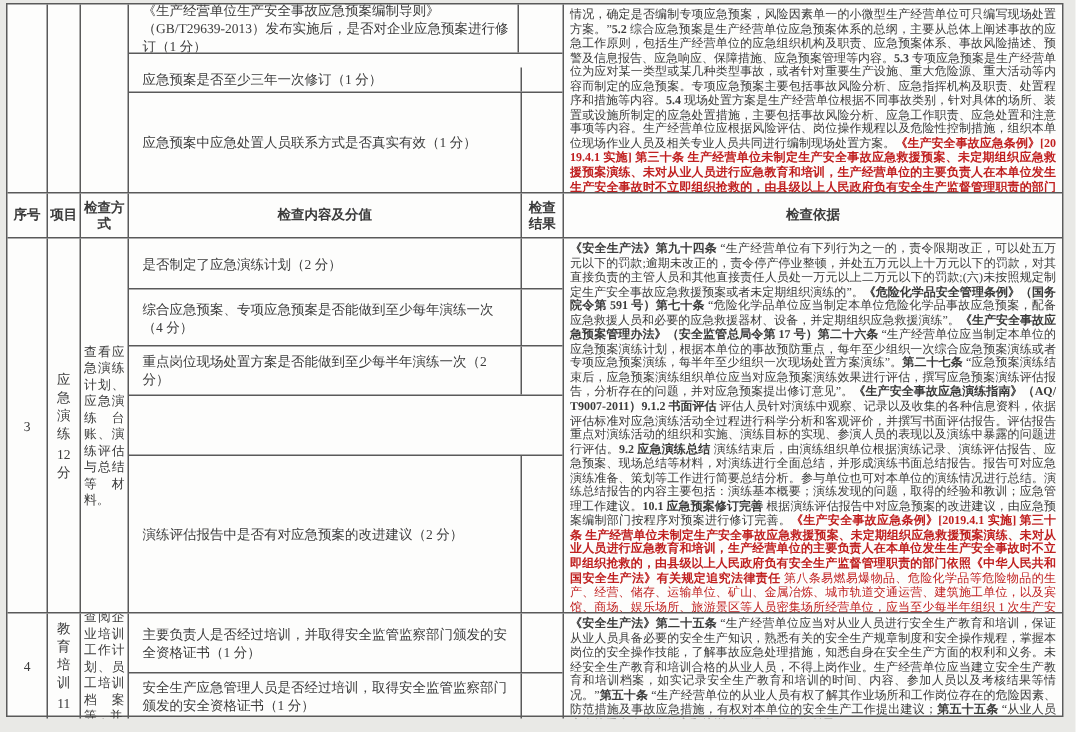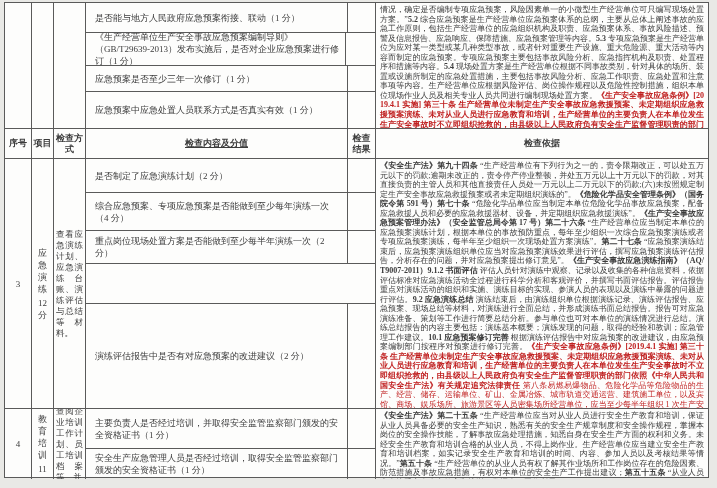--- a/index.html
+++ b/index.html
@@ -51,47 +51,43 @@
 <body>
 
 <div class="page">
   <div class="table">
 
     <div class="sec" style="height:126px;">
       <div class="cell c1"></div>
       <div class="cell c2"></div>
       <div class="cell c3"></div>
       <div class="c45">
-        <div class="subrow" style="height:30px;">
-          <div class="cell contentcell">是否能与地方人民政府应急预案衔接、联动（1 分）</div>
-          <div class="cell resultcell"></div>
-        </div>
         <div class="subrow" style="height:33px;gap:29px;">
           <div class="cell contentcell">《生产经营单位生产安全事故应急预案编制导则》（GB/T29639-2013）发布实施后，是否对企业应急预案进行修订（1 分）</div>
           <div class="cell resultcell"></div>
         </div>
-        <div class="subrow" style="height:26px;">
+        <div class="subrow" style="height:26px;align-items:flex-end;">
           <div class="cell contentcell">应急预案是否至少三年一次修订（1 分）</div>
           <div class="cell resultcell"></div>
         </div>
         <div class="subrow last">
           <div class="cell contentcell">应急预案中应急处置人员联系方式是否真实有效（1 分）</div>
           <div class="cell resultcell"></div>
         </div>
       </div>
       <div class="cell c6 basiscell"><span>情况，确定是否编制专项应急预案，风险因素单一的小微型生产经营单位可只编写现场处置方案。”</span><span class="bold">5.2 </span><span>综合应急预案是生产经营单位应急预案体系的总纲，主要从总体上阐述事故的应急工作原则，包括生产经营单位的应急组织机构及职责、应急预案体系、事故风险描述、预警及信息报告、应急响应、保障措施、应急预案管理等内容。</span><span class="bold">5.3 </span><span>专项应急预案是生产经营单位为应对某一类型或某几种类型事故，或者针对重要生产设施、重大危险源、重大活动等内容而制定的应急预案。专项应急预案主要包括事故风险分析、应急指挥机构及职责、处置程序和措施等内容。</span><span class="bold">5.4 </span><span>现场处置方案是生产经营单位根据不同事故类别，针对具体的场所、装置或设施所制定的应急处置措施，主要包括事故风险分析、应急工作职责、应急处置和注意事项等内容。生产经营单位应根据风险评估、岗位操作规程以及危险性控制措施，组织本单位现场作业人员及相关专业人员共同进行编制现场处置方案。</span><span class="red bold">《生产安全事故应急条例》[2019.4.1 实施] 第三十条 生产经营单位未制定生产安全事故应急救援预案、未定期组织应急救援预案演练、未对从业人员进行应急教育和培训，生产经营单位的主要负责人在本单位发生生产安全事故时不立即组织抢救的，由县级以上人民政府负有安全生产监督管理职责的部门依照《中华人民共和国安全生产法》有关规定追究法律责任。第三十二条 生产经营单位未将生产安全事故应急救援预案报送备案、未建立应急值班制度或者配备应急值班人员的，由县级以上人民政府负有安全生产监督管理职责的部门责令限期改正；逾期未改正的，处 3 万元以上 5 万元以下的罚款，对直接负责的主管人员和其他直接责任人员处 1 万元以上 2 万元以下的罚款。</span></div>
     </div>
 
     <div class="sec" style="height:30px;">
       <div class="cell c1 headercell">序号</div>
       <div class="cell c2 headercell">项目</div>
       <div class="cell c3 headercell">检查方式</div>
       <div class="c45">
         <div class="subrow last">
-          <div class="cell contentcell headercell" style="justify-content:center;text-align:center;text-decoration:underline;">检查内容及分值</div>
+          <div class="cell contentcell headercell" style="justify-content:center;text-align:center;">检查内容及分值</div>
           <div class="cell resultcell headercell">检查结果</div>
         </div>
       </div>
       <div class="cell c6 headercell">检查依据</div>
     </div>
 
     <div class="sec" style="height:250px;">
       <div class="cell c1 seqcell">3</div>
       <div class="cell c2 itemcell">
         <div class="itemname">应急演练</div>

